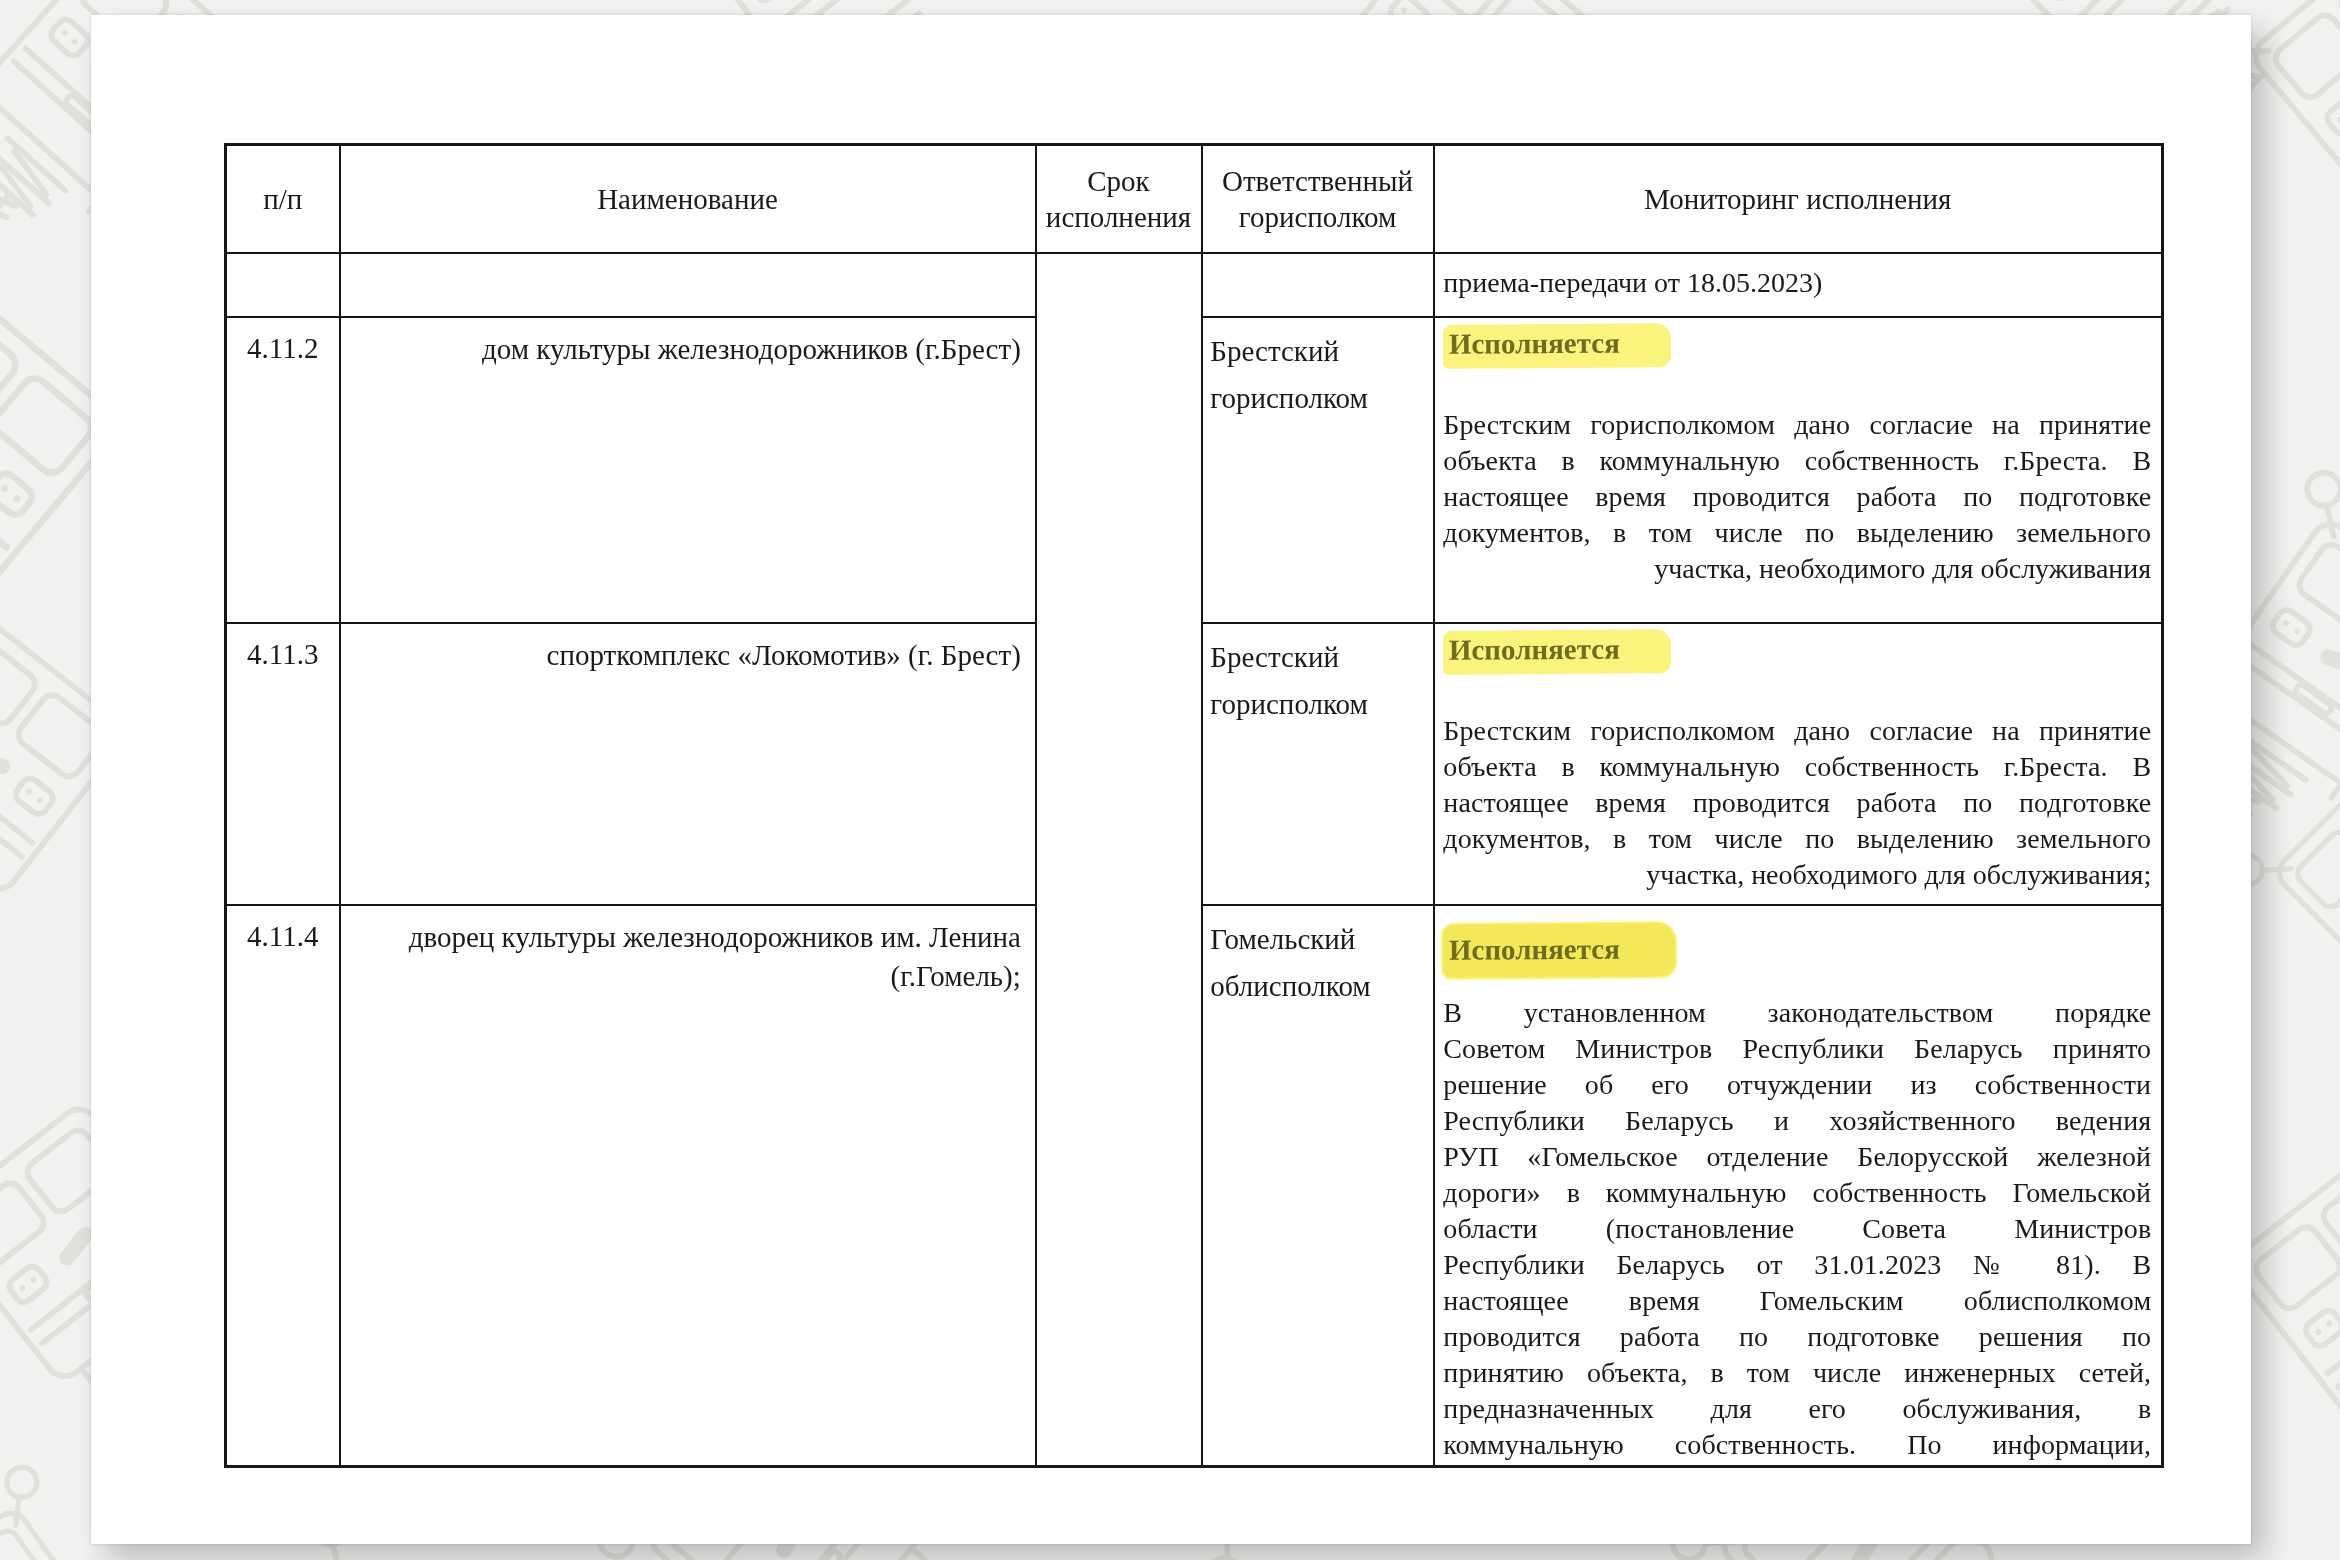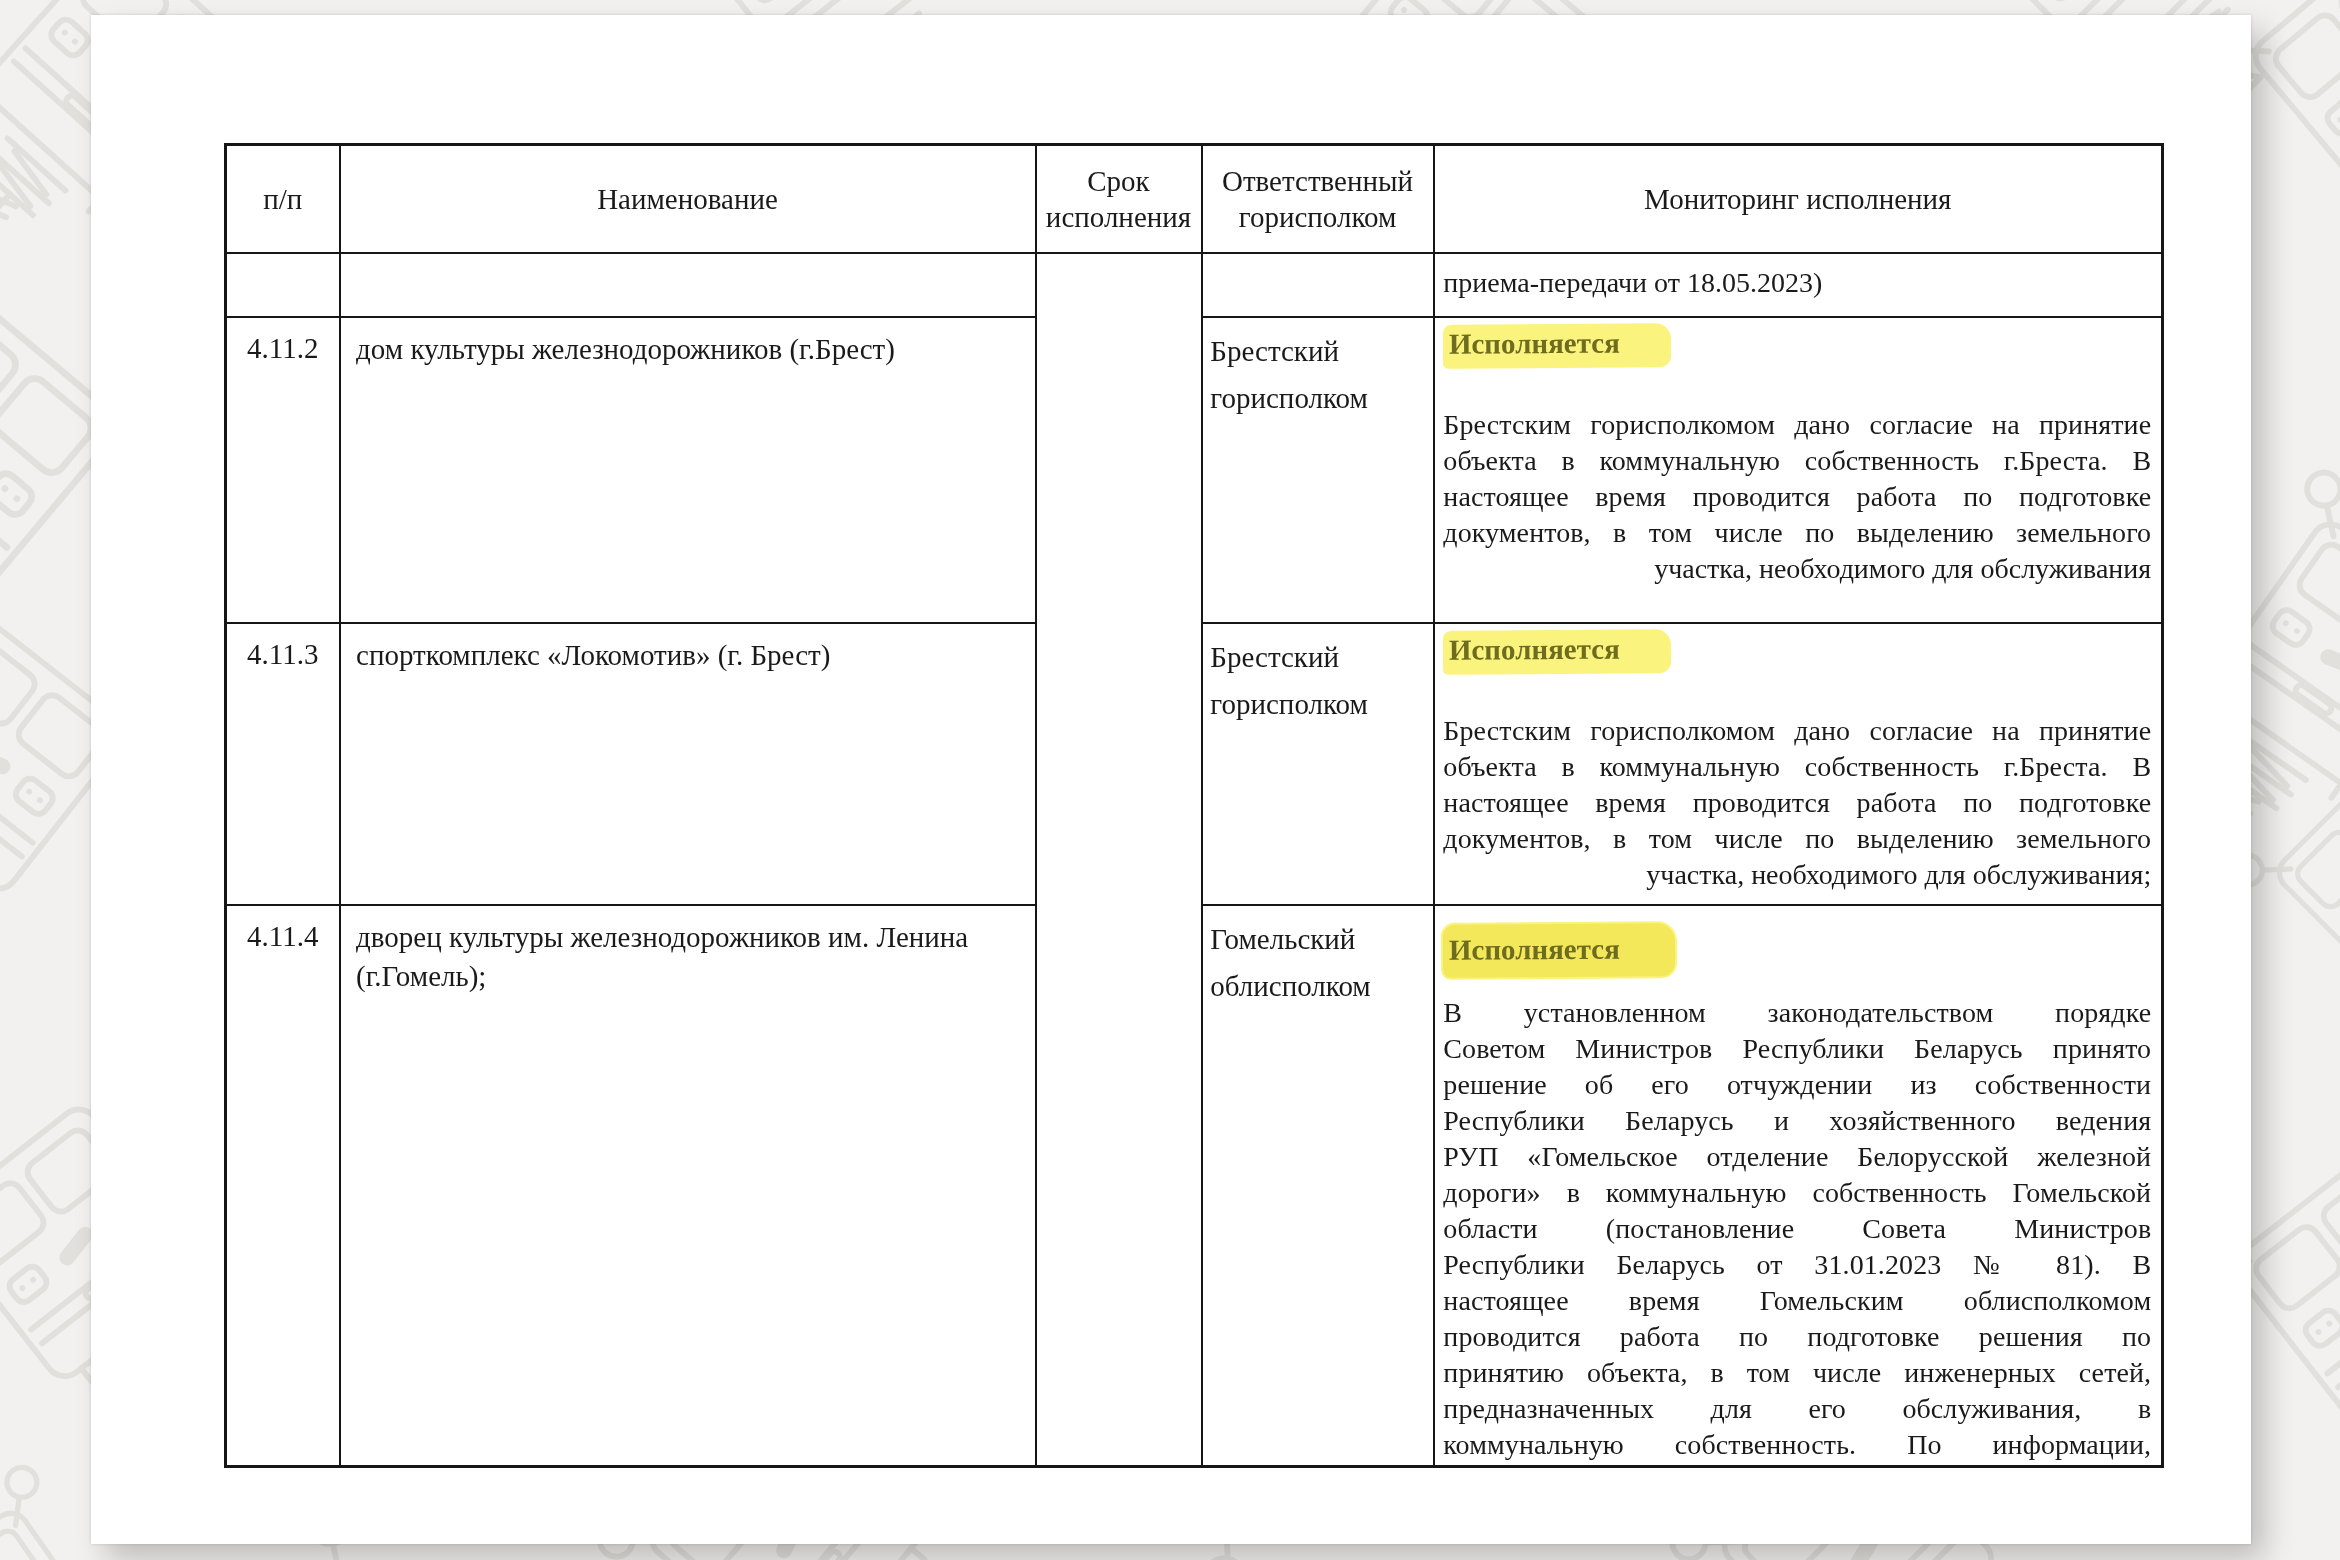--- a/index.html
+++ b/index.html
@@ -55,21 +55,21 @@
   }
   td.c-num {
     text-align: center;
     font-size: 29px;
     padding-top: 13.7px;
   }
   td.c-name {
     font-size: 29px;
     line-height: 39px;
     padding: 11.7px 13.7px 0 15.6px;
-    text-align: left;
+    text-align: right;
   }
   td.c-term { }
   td.c-resp {
     text-align: left;
     font-size: 29px;
     line-height: 47px;
     padding: 9.8px 7.8px 0 7.8px;
   }
   td.c-mon {
     padding: 5.9px 9.8px 0 8.8px;

